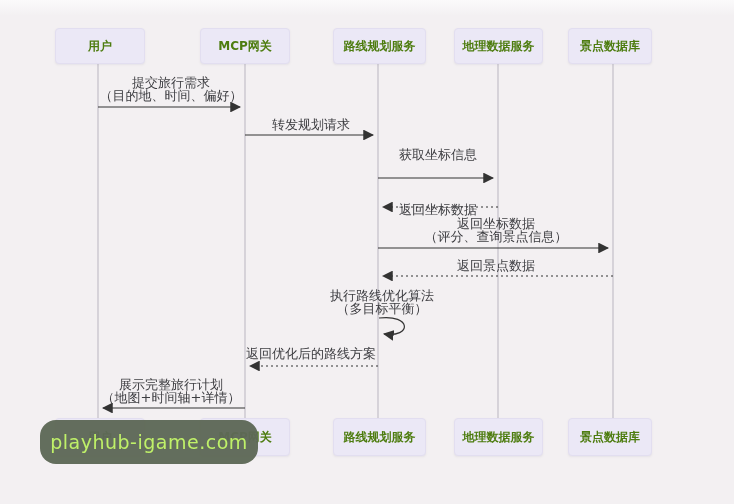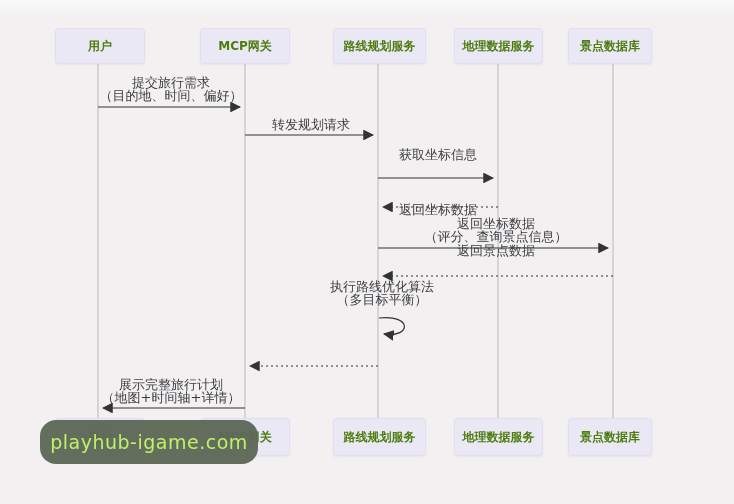--- a/index.html
+++ b/index.html
@@ -120,26 +120,29 @@
   <div class="msg-label" style="left:353px; top:148px;">
     <div>获取坐标信息</div>
   </div>
   <div class="msg-label" style="left:353px; top:190px;margin-top:13px;">
     <div>返回坐标数据</div>
   </div>
   <div class="msg-label" style="left:411px; top:217px;">
     <div>返回坐标数据</div>
     <div>（评分、查询景点信息）</div>
   </div>
-  <div class="msg-label" style="left:411px; top:244px;">
+  <div class="msg-label" style="left:411px; top:259px;">
     <div>返回景点数据</div>
   </div>
-  <div class="msg-label" style="left:297px; top:280px;">
+  <div class="msg-label" style="left:297px; top:289px;">
     <div>执行路线优化算法</div>
     <div>（多目标平衡）</div>
+  </div>
+  <div class="msg-label" style="left:226px; top:347px;">
+    <div>返回优化后的路线方案</div>
   </div>
   <div class="msg-label" style="left:86px;  top:378px;">
     <div>展示完整旅行计划</div>
     <div>（地图+时间轴+详情）</div>
   </div>
 
   <div class="watermark">
     <span>playhub-igame.com</span>
   </div>
 

